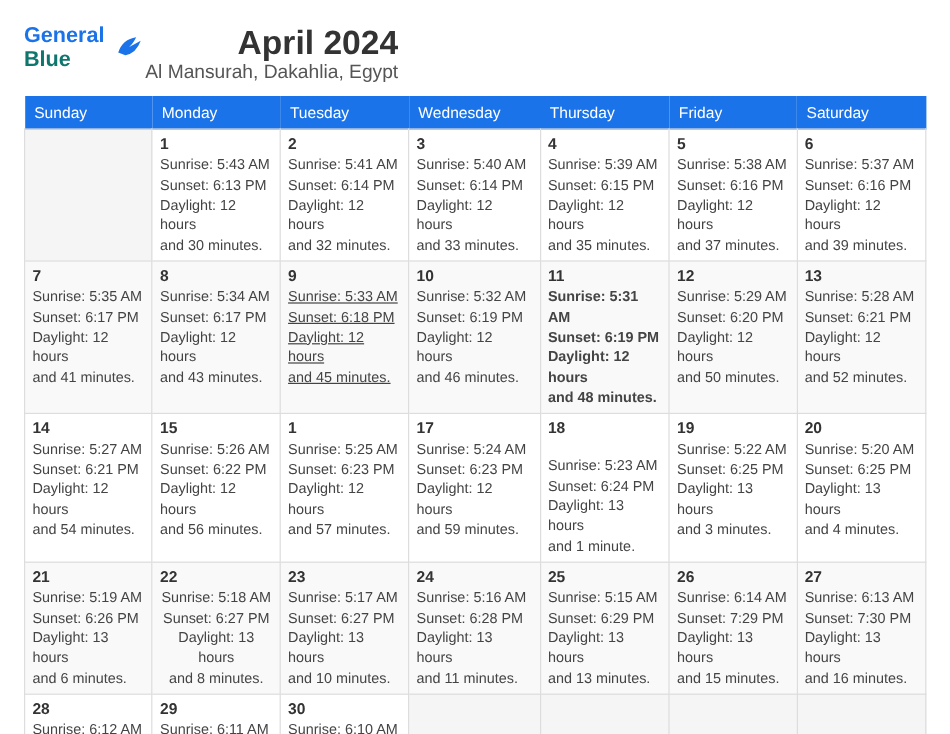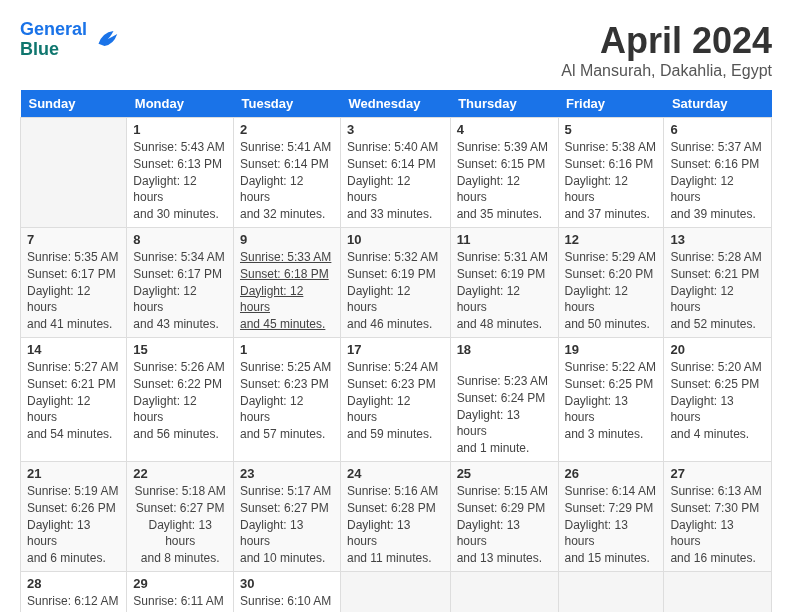--- a/index.html
+++ b/index.html
@@ -5,21 +5,20 @@
     * { box-sizing: border-box; margin: 0; padding: 0; }
     body {
       font-family: Arial, sans-serif;
       background: #fff;
       width: 792px;
       min-height: 612px;
       padding: 20px;
     }
     .header {
       display: flex;
-      justify-content: space-between;
       align-items: flex-start;
       margin-bottom: 10px;
     }
     .logo {
       display: flex;
       align-items: center;
     }
     .logo-text {
       font-size: 18px;
       font-weight: bold;
@@ -31,40 +30,40 @@
     }
     .logo-bird {
       width: 30px;
       height: 30px;
       margin-left: 4px;
     }
     .title-block {
       text-align: right;
     }
     .month-title {
-      font-size: 36px;
+      font-size: 28px;
       font-weight: bold;
       color: #333;
     }
     .location-title {
       font-size: 16px;
       color: #555;
     }
     table {
       width: 100%;
       border-collapse: collapse;
       font-size: 11px;
     }
     thead tr th {
       background-color: #1a73e8;
       color: #fff;
       text-align: left;
       padding: 6px 8px;
       font-size: 13px;
-      font-weight: bold;
+      font-weight: normal;
     }
     tbody tr td {
       border: 1px solid #ddd;
       vertical-align: top;
       padding: 4px 6px;
       width: 113px;
       min-height: 80px;
       color: #333;
     }
     tbody tr:nth-child(even) td {
@@ -187,21 +186,21 @@
         </td>
         <td>
           <span class="day-number">10</span>
           <div class="day-info" style="white-space: pre-line;">Sunrise: 5:32 AM
 Sunset: 6:19 PM
 Daylight: 12 hours
 and 46 minutes.</div>
         </td>
         <td>
           <span class="day-number">11</span>
-          <div class="day-info" style="white-space: pre-line;">Sunrise: 5:31 AM
+          <div class="day-info" style="white-space: pre-line; font-weight: bold;">Sunrise: 5:31 AM
 Sunset: 6:19 PM
 Daylight: 12 hours
 and 48 minutes.</div>
         </td>
         <td>
           <span class="day-number">12</span>
           <div class="day-info" style="white-space: pre-line;">Sunrise: 5:29 AM
 Sunset: 6:20 PM
 Daylight: 12 hours
 and 50 minutes.</div>

